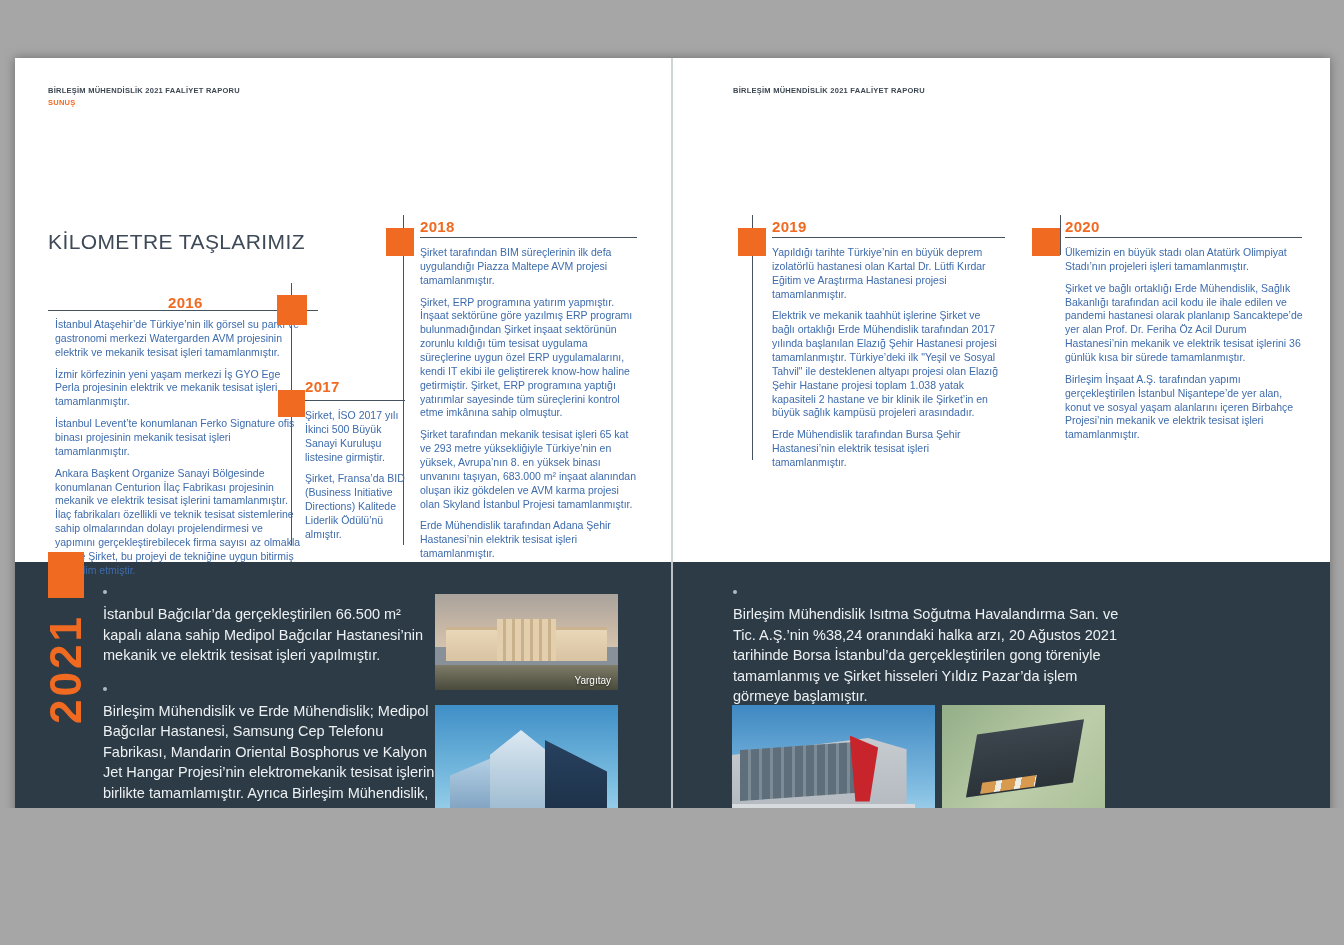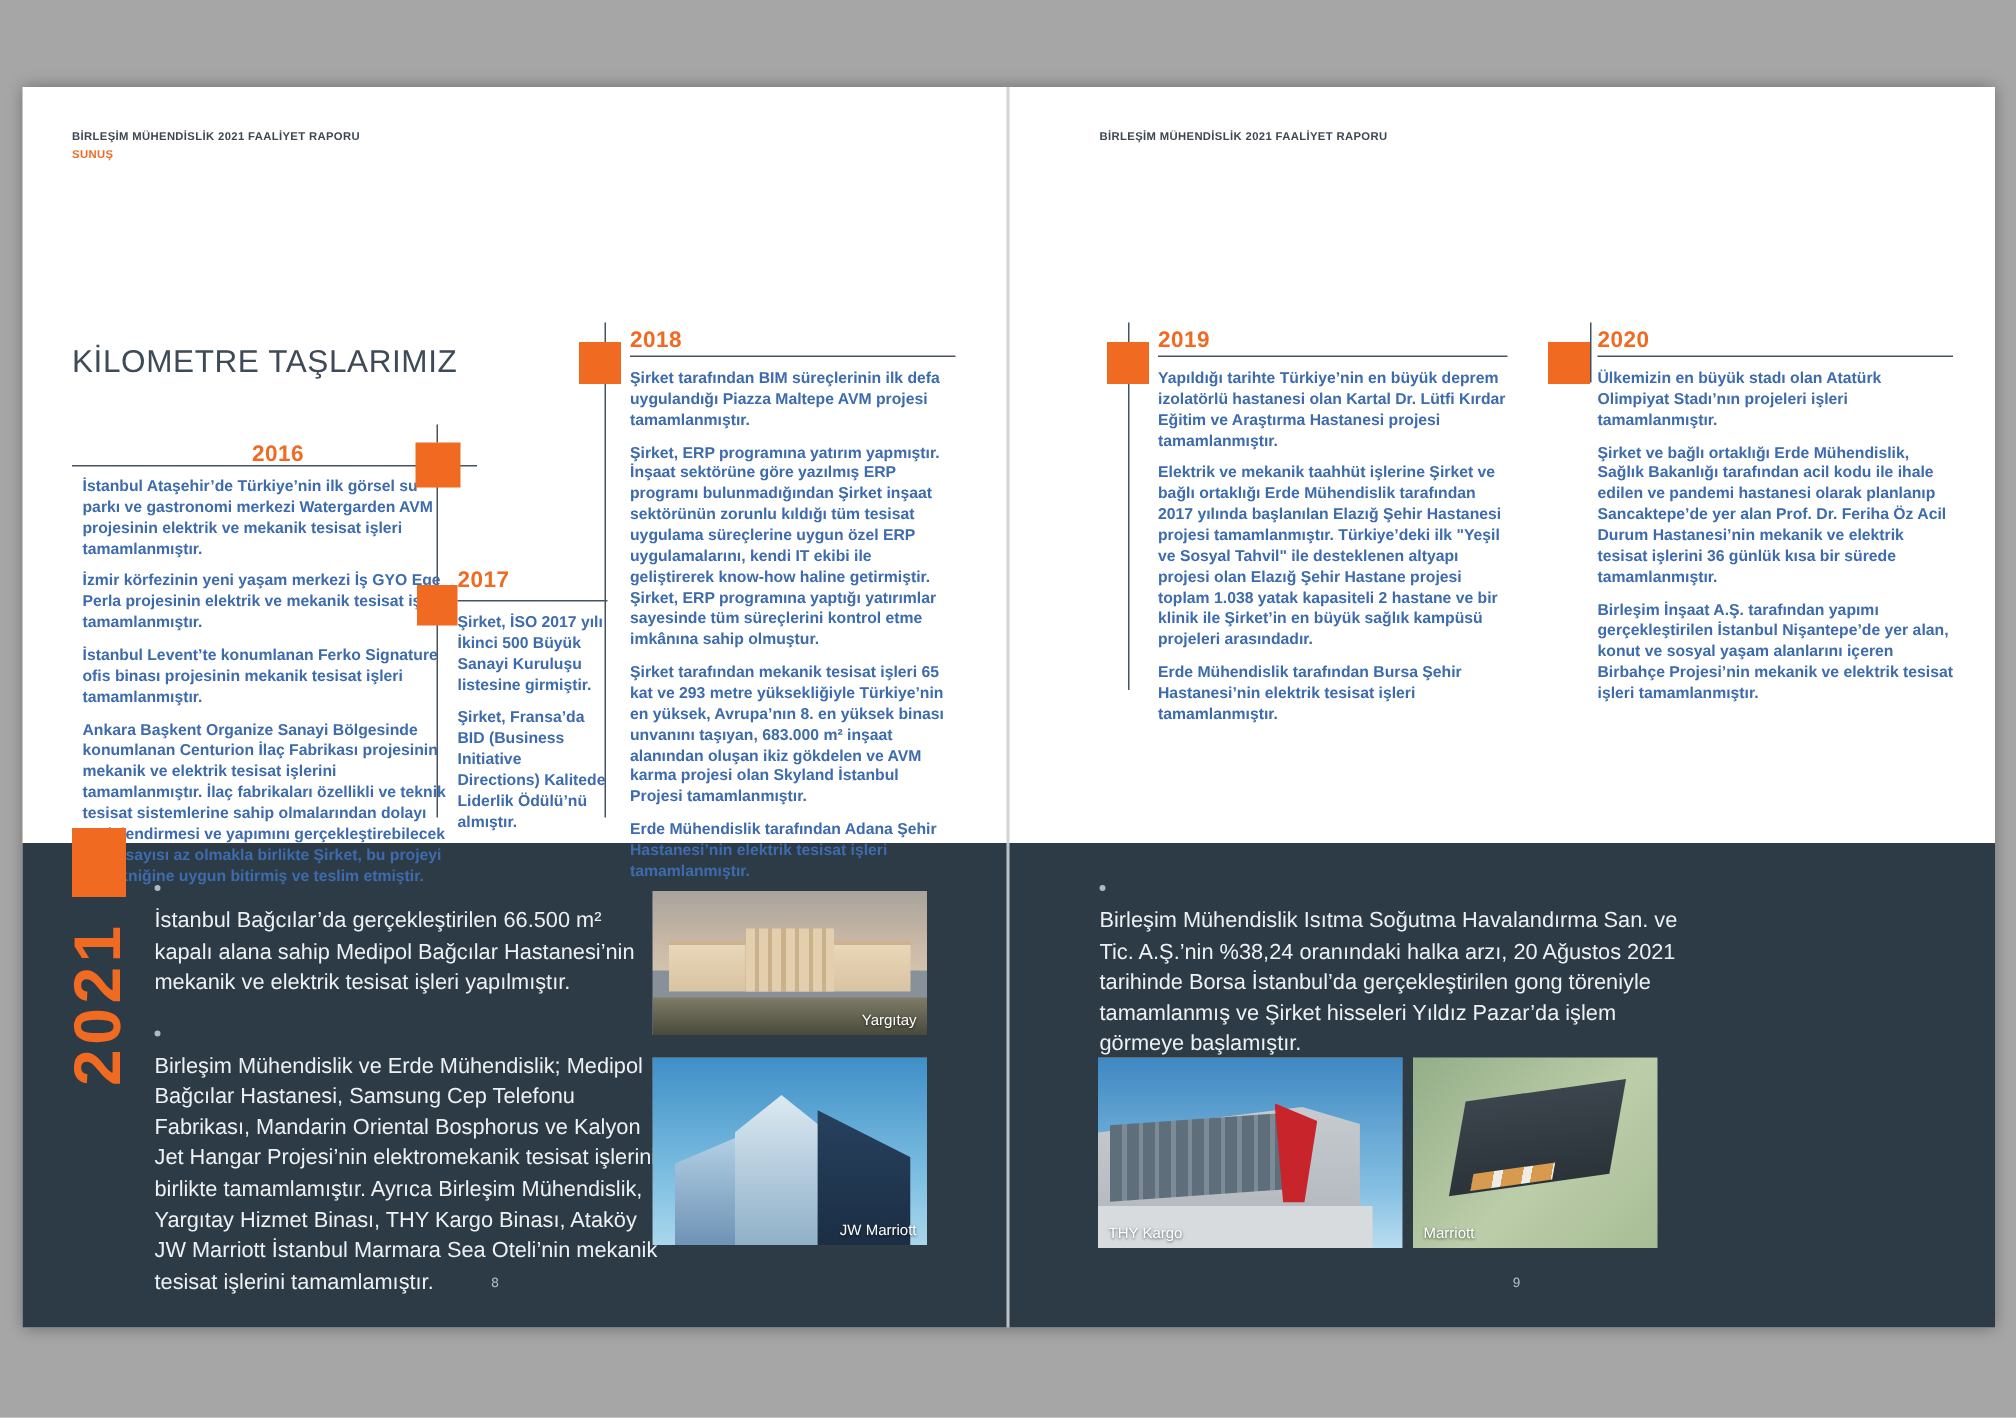--- a/index.html
+++ b/index.html
@@ -6,36 +6,36 @@
     --orange:#F06A21;
     --blue:#3D6BAC;
     --navy:#3E4A57;
     --line:#46525D;
     --band:#2D3B46;
     --banddim:#EDF1F3;
   }
   *{box-sizing:border-box;margin:0;padding:0;}
   html,body{width:1344px;height:945px;}
   body{font-family:"Liberation Sans","DejaVu Sans",sans-serif;background:#A6A6A6;}
-  .stage{position:relative;width:1344px;height:945px;background:#A6A6A6;overflow:hidden;}
+  .stage{position:relative;width:1344px;height:808px;background:#A6A6A6;overflow:hidden;}
   .spread{position:absolute;left:15px;top:58px;width:1315px;height:827px;background:#ffffff;
           box-shadow:0 0 10px rgba(0,0,0,.35);}
   .abs{position:absolute;}
   
   .hdr{font-size:7.5px;font-weight:bold;color:#3D4752;letter-spacing:.25px;}
   .hdr .sub{color:var(--orange);margin-top:3px;}
   .page-title{font-size:21px;color:var(--navy);letter-spacing:.4px;}
   
   .sq{background:var(--orange);z-index:4;}
   .vline,.hline{background:var(--line);z-index:2;}
   .vline{width:1px;}
   .hline{height:1px;}
   .yr{font-size:15px;font-weight:bold;color:var(--orange);letter-spacing:.3px;z-index:4;}
   .col{font-size:10.5px;line-height:1.32;color:var(--blue);z-index:3;}
-  .col p{margin:0 0 8px;font-weight:bold;}
+  .col p{margin:0 0 8px;}
   .right-align{text-align:left;}
   
   .band{background:var(--band);z-index:1;}
   .gutter{width:2px;background:#CBD0D2;opacity:.9;z-index:6;}
   .y2021{writing-mode:vertical-rl;transform:rotate(180deg);font-size:44px;font-weight:bold;
          color:var(--orange);letter-spacing:3px;z-index:4;}
   .bullets{z-index:4;font-size:14.5px;line-height:1.42;color:var(--banddim);}
   .bullet{display:flex;gap:10px;margin-bottom:13px;flex-direction:column;}
   .dot{flex:0 0 auto;width:4px;height:4px;border-radius:50%;background:#AEB9C0;margin-top:8px;}
   .pagenum{font-size:9px;color:#B9C1C6;text-align:center;width:30px;z-index:4;}

